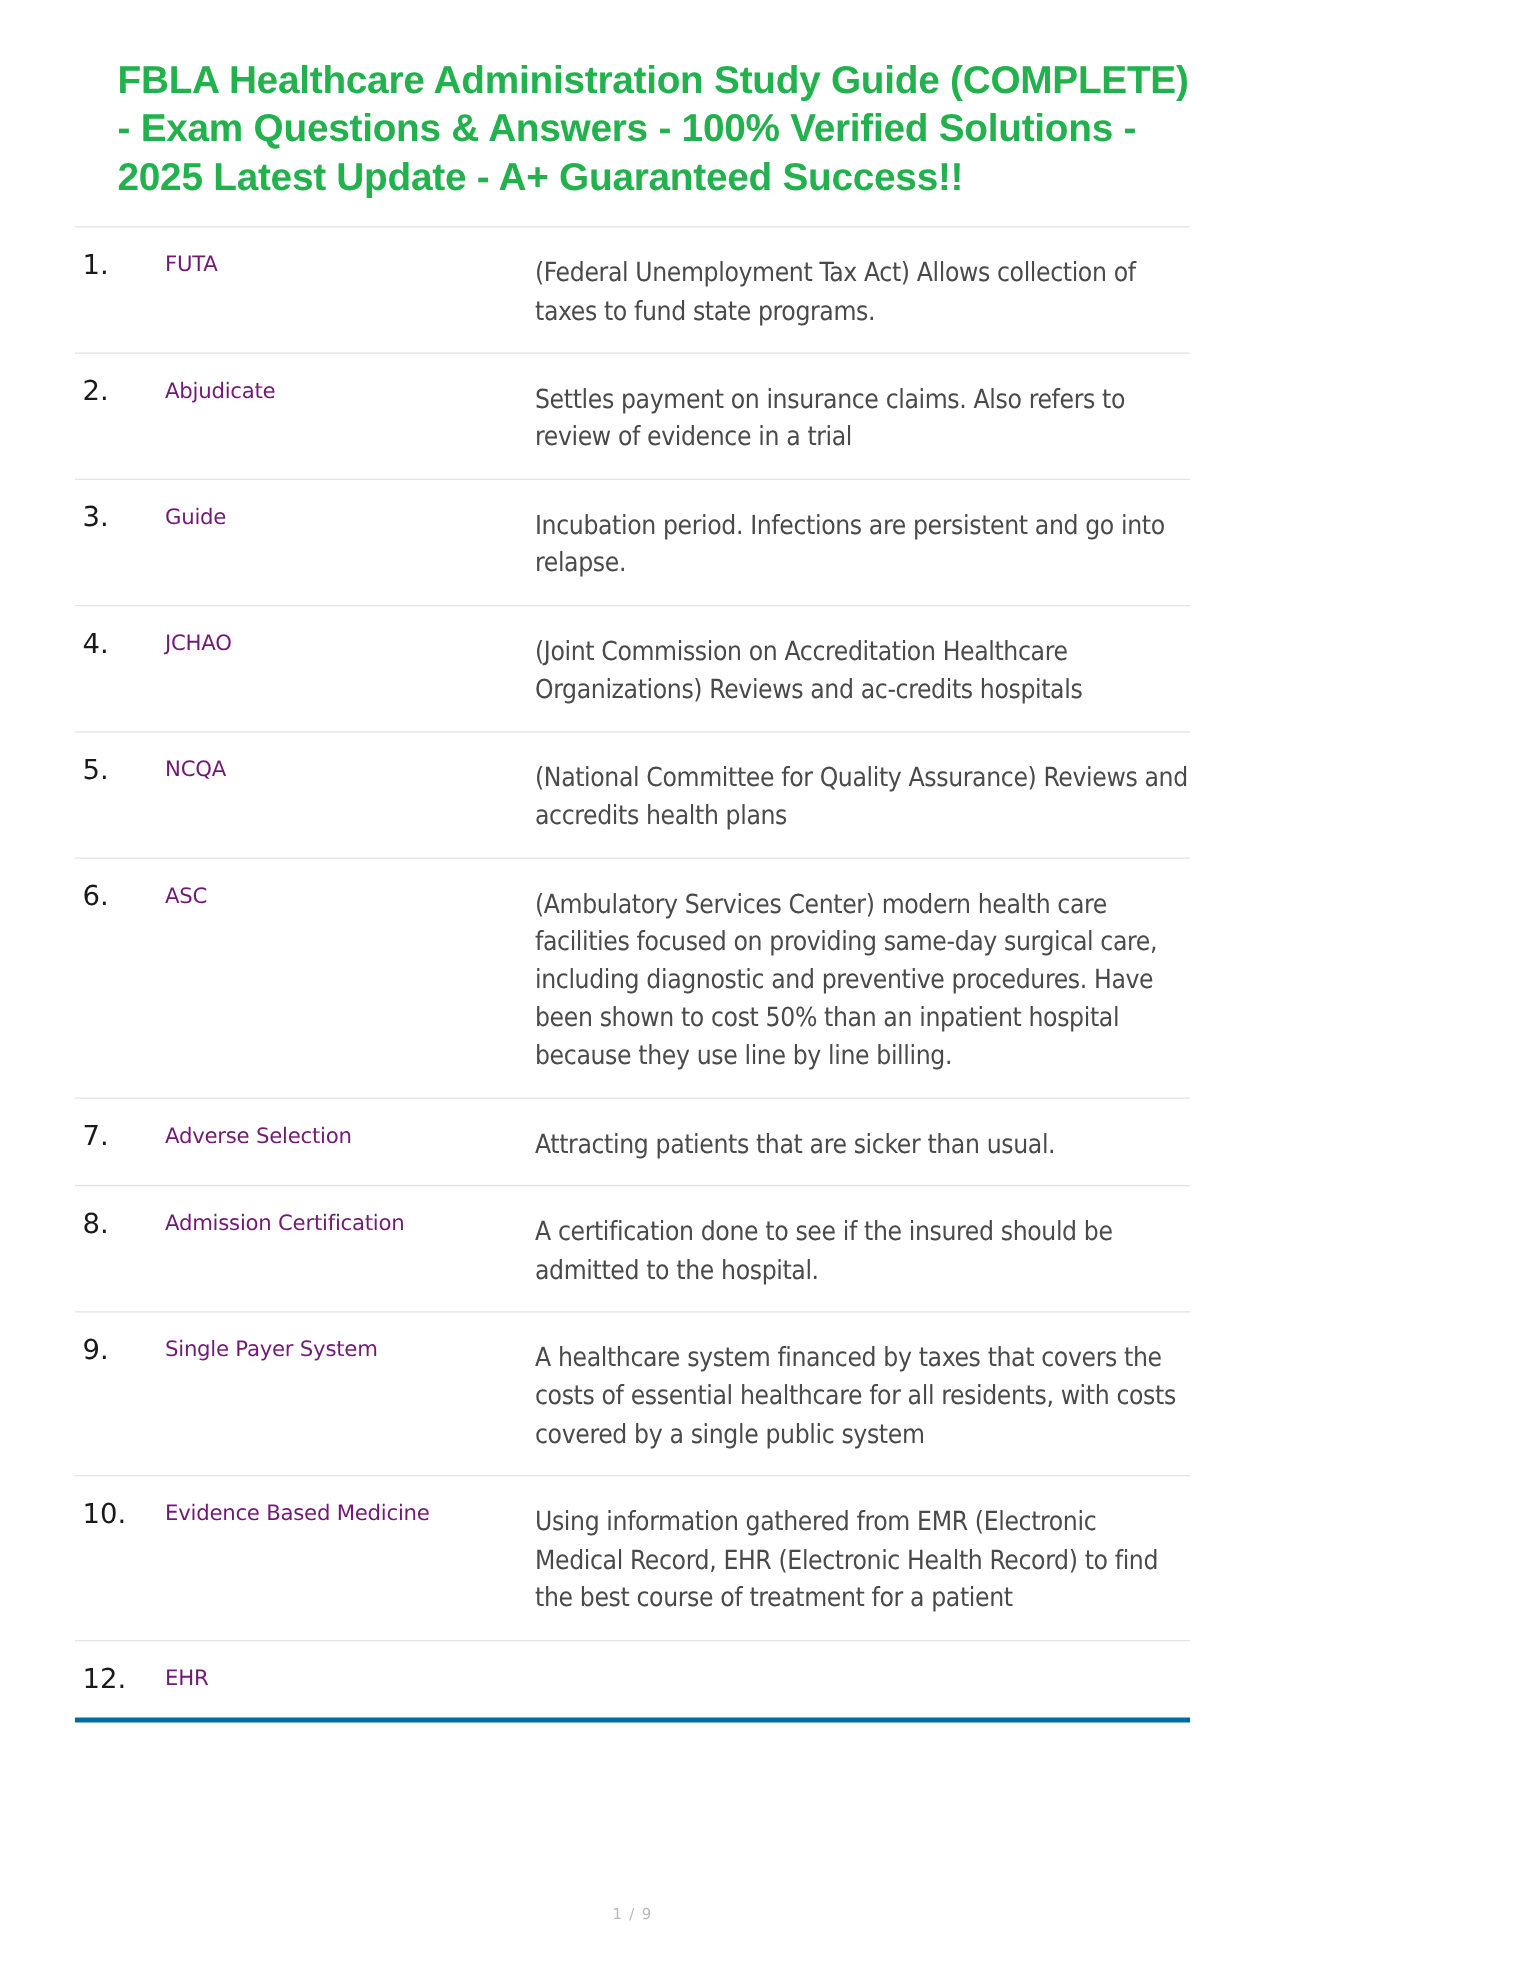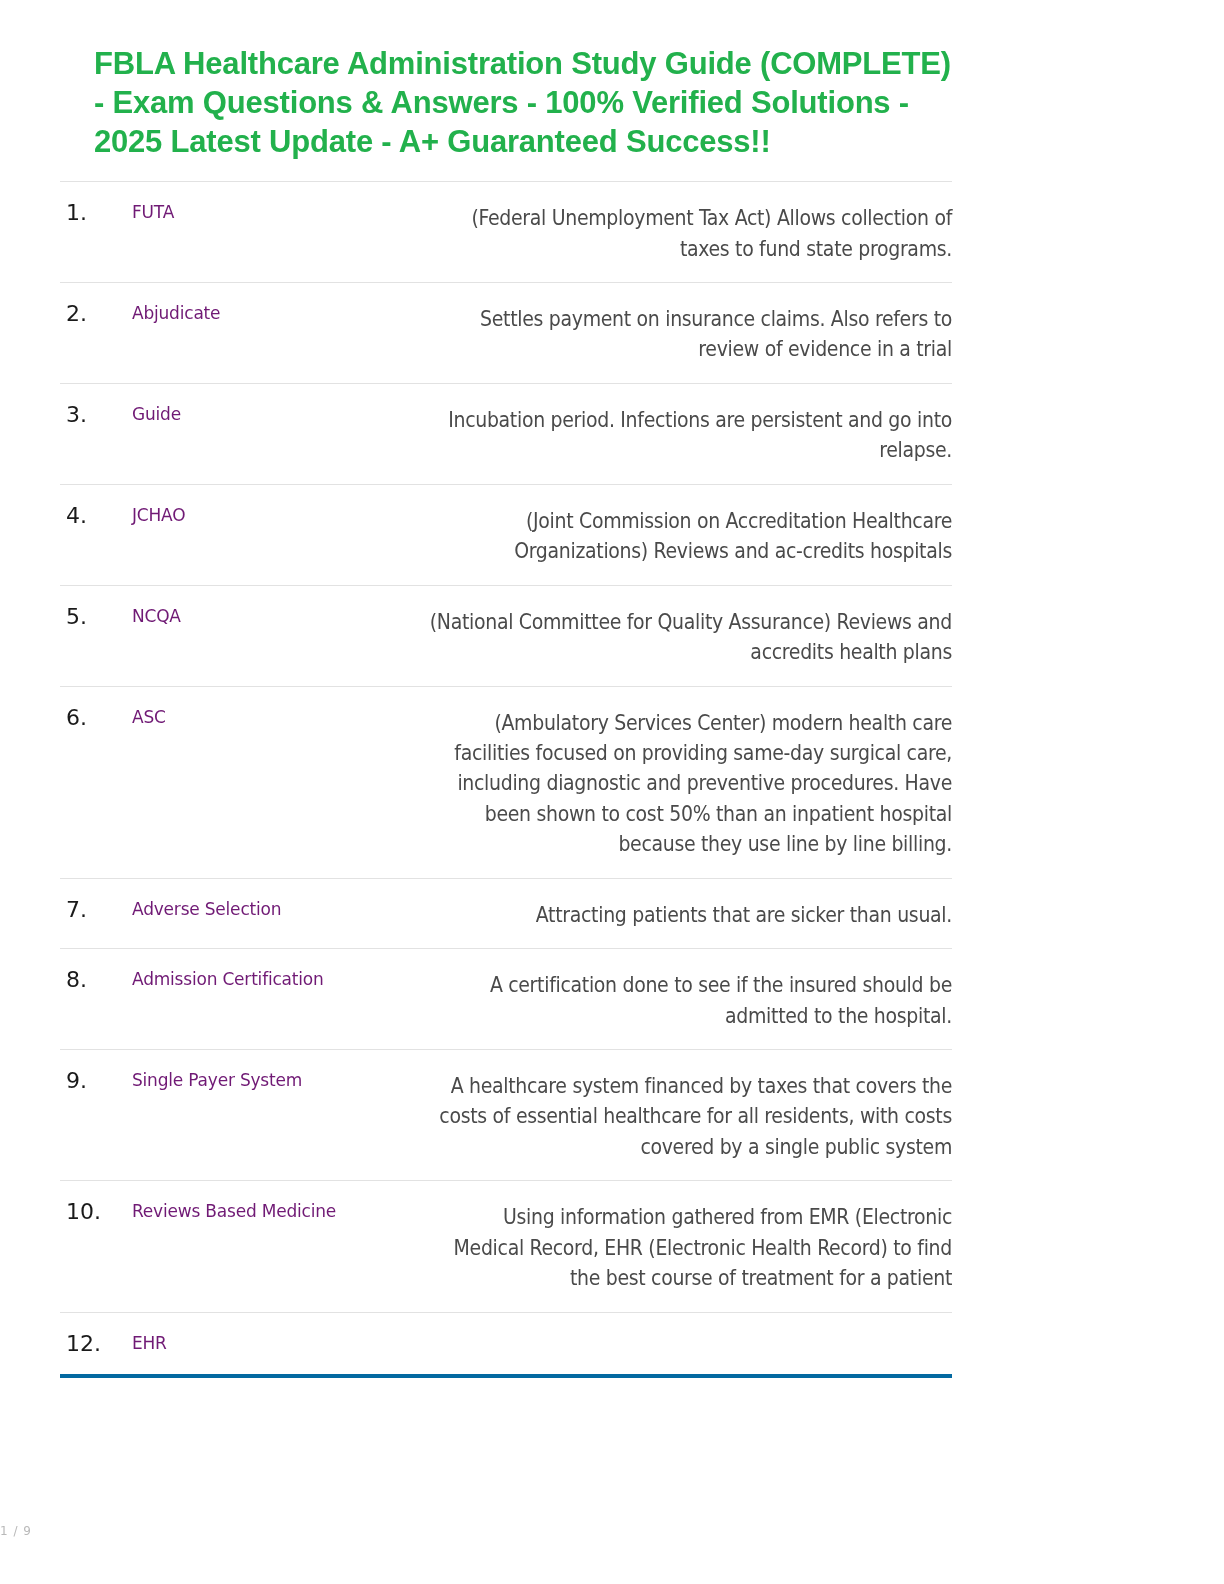--- a/index.html
+++ b/index.html
@@ -64,27 +64,27 @@
     padding-right: 16px;
     letter-spacing: -0.2px;
   }
   td.def {
     font-family: "DejaVu Sans Condensed", "DejaVu Sans", sans-serif;
     font-size: 21px;
     line-height: 1.45;
     color: #4a4a4a;
     letter-spacing: -0.3px;
     padding-top: 21px;
-    text-align: right;
   }
   .page-footer {
     position: absolute;
     left: 0;
     right: 0;
     bottom: 46px;
+    text-align: center;
     font-family: "DejaVu Sans", sans-serif;
     font-size: 12px;
     color: #b9b9b9;
     letter-spacing: 1px;
     margin-top: 40px;
   }
 </style>
 </head>
 <body>
 
@@ -134,21 +134,21 @@
         <td class="term">Admission Certification</td>
         <td class="def">A certification done to see if the insured should be admitted to the hospital.</td>
       </tr>
       <tr>
         <td class="num">9.</td>
         <td class="term">Single Payer System</td>
         <td class="def">A healthcare system financed by taxes that covers the costs of essential healthcare for all residents, with costs covered by a single public system</td>
       </tr>
       <tr>
         <td class="num">10.</td>
-        <td class="term">Reviews Based Medicine</td>
+        <td class="term">Evidence Based Medicine</td>
         <td class="def">Using information gathered from EMR (Electronic Medical Record, EHR (Electronic Health Record) to find the best course of treatment for a patient</td>
       </tr>
       <tr>
         <td class="num">12.</td>
         <td class="term">EHR</td>
         <td class="def"></td>
       </tr>
     </tbody>
   </table>
 

